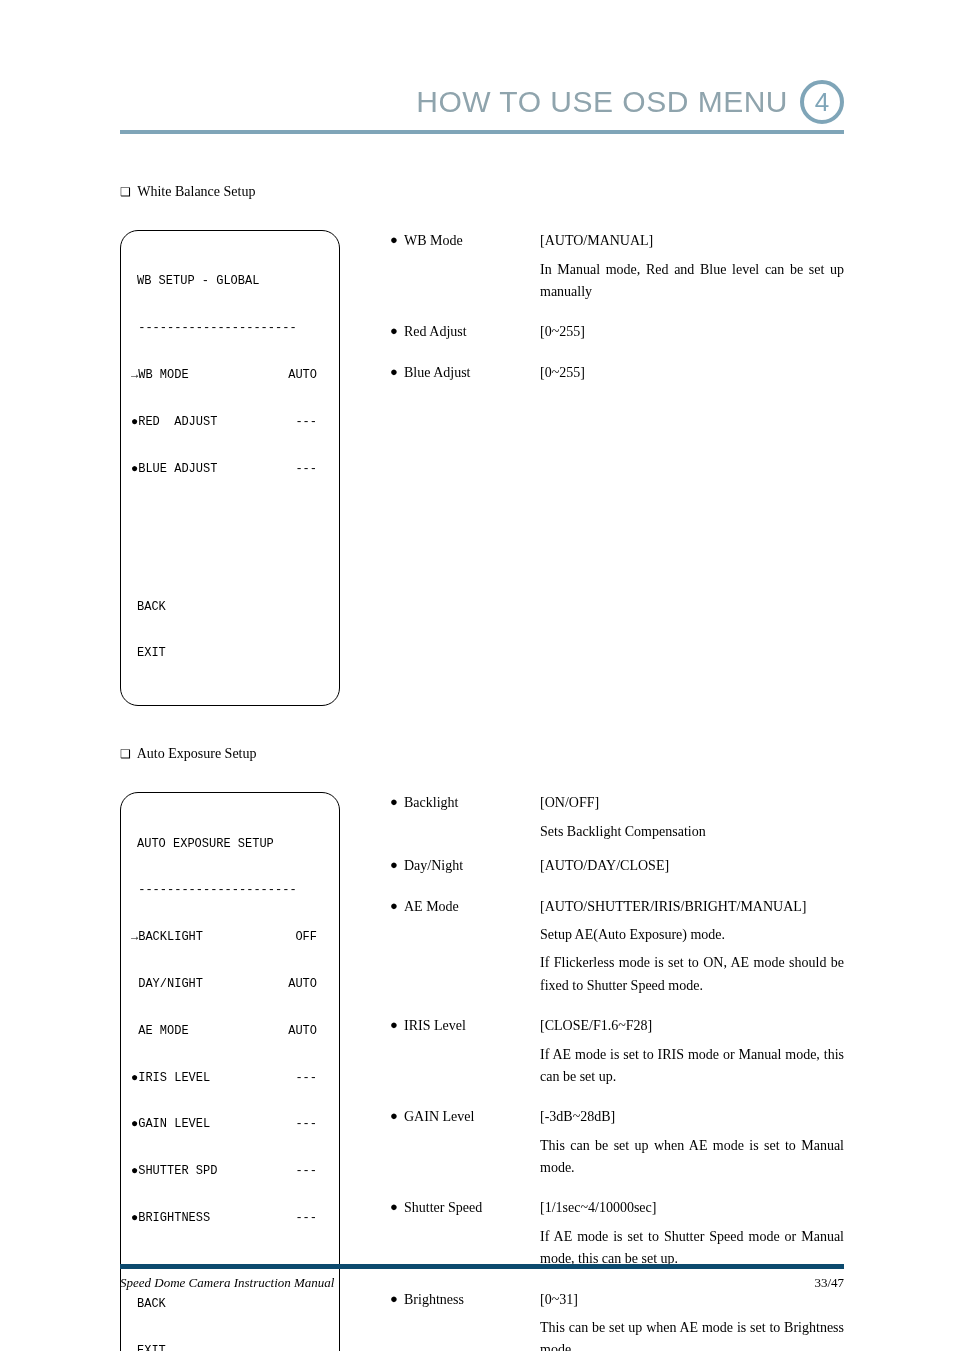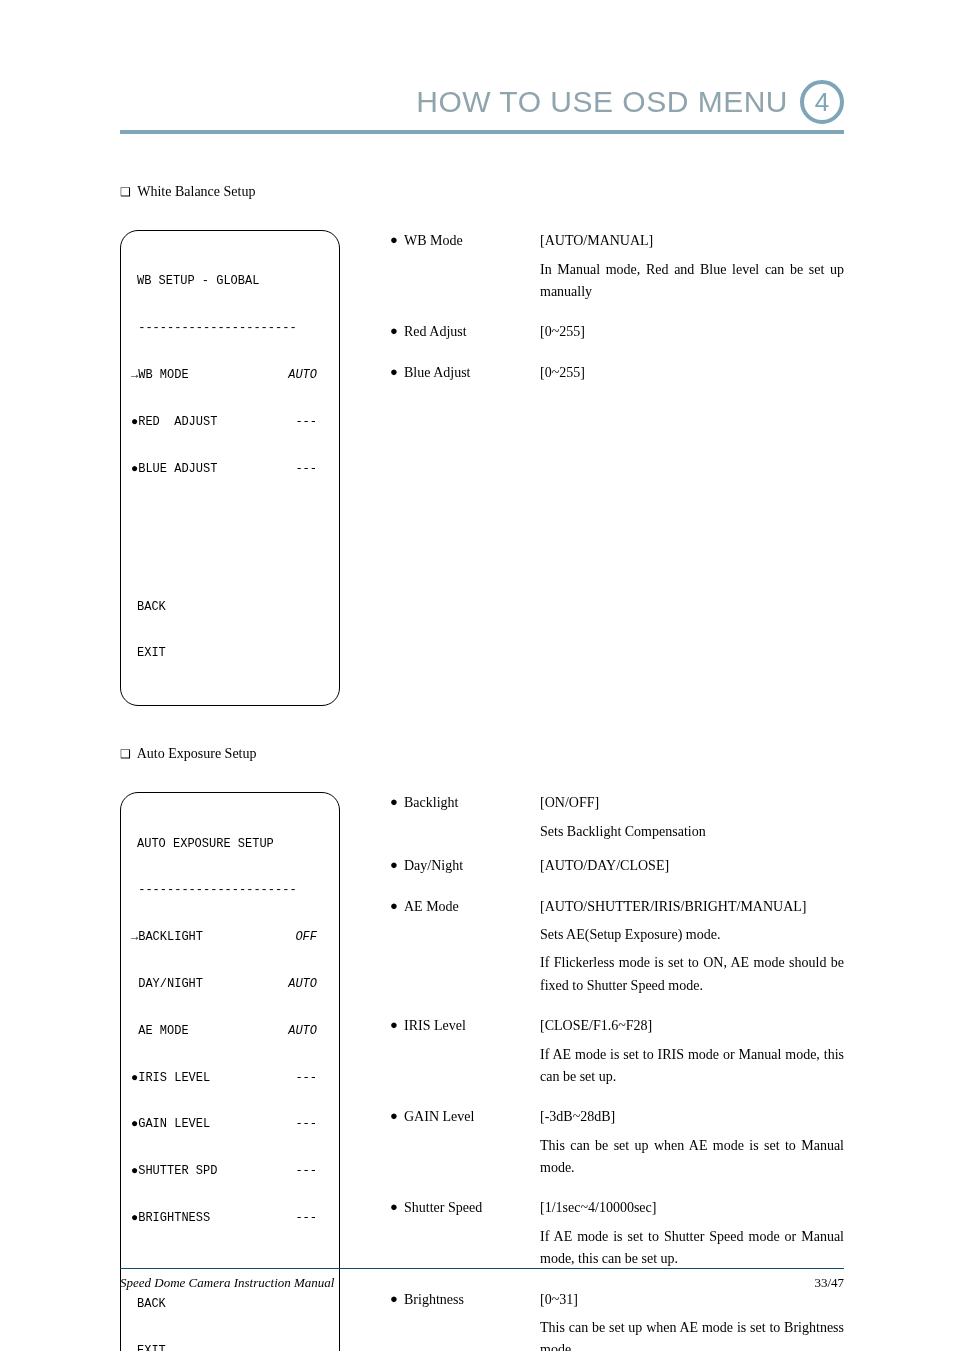--- a/index.html
+++ b/index.html
@@ -66,21 +66,21 @@
     width: 220px;
     padding: 12px 10px 12px 10px;
     font-family: 'Courier New', Courier, monospace;
     font-size: 12px;
     line-height: 1.3;
     white-space: pre;
     min-height: 180px;
   }
   .osd-row { display: flex; }
   .osd-label { flex: 0 0 auto; }
-  .osd-val   { flex: 0 0 auto; margin-left: auto; padding-right: 12px; font-style: italic;}
+  .osd-val   { flex: 0 0 auto; margin-left: auto; padding-right: 12px;}
   .details {
     flex: 1;
     font-size: 14px;
     line-height: 1.6;
   }
   .detail-item {
     display: flex;
     margin-bottom: 6px;
   }
   .detail-label {
@@ -101,21 +101,21 @@
     margin-left: 150px;
     margin-bottom: 18px;
     text-align: justify;
   }
   .detail-desc.nogap { margin-bottom: 6px; }
   .footer {
     position: absolute;
     left: 120px;
     right: 110px;
     bottom: 60px;
-    border-top: 1px solid #0c4a6e;
+    border-top: 5px solid #0c4a6e;
     padding-top: 6px;
     display: flex;
     justify-content: space-between;
     font-size: 13px;
   }
   .footer-left { font-style: italic; }
 </style>
 </head>
 <body>
 
@@ -209,21 +209,21 @@
         <div class="detail-range">[AUTO/DAY/CLOSE]</div>
       </div>
 
       <div class="detail-item">
         <div class="detail-label">
             <span class="bull">●</span>
             <span>AE Mode</span>
           </div>
         <div class="detail-range">[AUTO/SHUTTER/IRIS/BRIGHT/MANUAL]</div>
       </div>
-      <div class="detail-desc nogap">Sets AE(Setup Exposure) mode.</div>
+      <div class="detail-desc nogap">Setup AE(Auto Exposure) mode.</div>
       <div class="detail-desc">If Flickerless mode is set to ON, AE mode should be fixed to Shutter Speed mode.</div>
 
       <div class="detail-item">
         <div class="detail-label">
             <span class="bull">●</span>
             <span>IRIS Level</span>
           </div>
         <div class="detail-range">[CLOSE/F1.6~F28]</div>
       </div>
       <div class="detail-desc">If AE mode is set to IRIS mode or Manual mode, this can be set up.</div>

